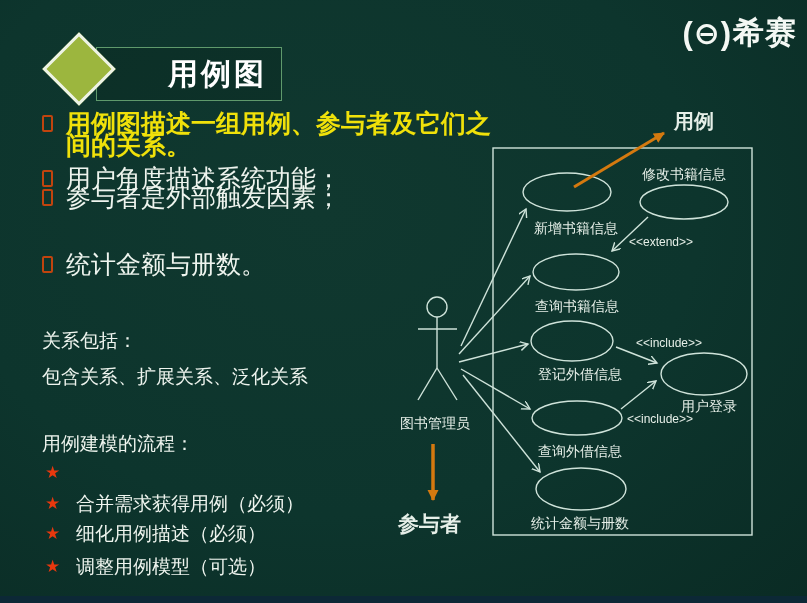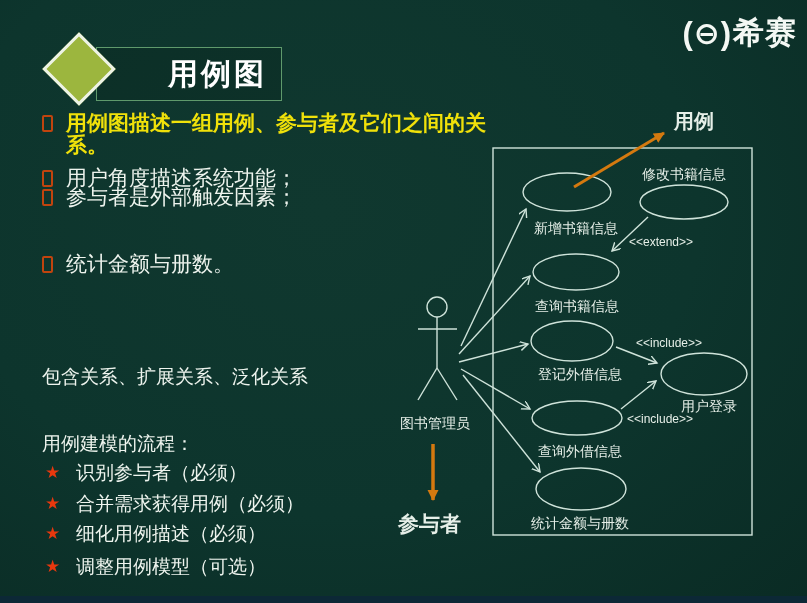--- a/index.html
+++ b/index.html
@@ -15,21 +15,21 @@
         font-size:31px;font-weight:bold;color:#f4f8f4;letter-spacing:1px;}
   
   .title-box{left:96px;top:47px;width:186px;height:54px;
              border:1px solid var(--box-border-green,#5f9a6c);
              background:rgba(5,24,18,0.18);
              display:flex;align-items:center;justify-content:flex-end;padding-right:14px;box-sizing:border-box;}
   .title-text{font-size:30px;font-weight:bold;color:#ffffff;letter-spacing:3px;line-height:1;}
   .diamond{left:53px;top:43px;width:52px;height:52px;transform:rotate(45deg);
            background:var(--diamond-green,#9cb63e);border:3px solid #edf3e6;box-sizing:border-box;}
   
-  .brow{left:42px;display:flex;align-items:flex-start;gap:13px;font-size:21px;line-height:22px;}
+  .brow{left:42px;display:flex;align-items:flex-start;gap:13px;font-size:25px;line-height:22px;}
   .bmark{flex:0 0 auto;width:7px;height:13px;border:2px solid var(--bullet-red,#c1440e);
          border-radius:2px;margin-top:3px;}
   .bspace{flex:0 0 auto;width:11px;height:13px;}
   .hl{color:var(--highlight-yellow,#f0e10a);font-weight:bold;}
   .plain{left:42px;font-size:19px;line-height:22px;}
   .srow{left:42px;display:flex;align-items:flex-start;gap:13px;font-size:19px;line-height:22px;}
   .star{flex:0 0 auto;color:var(--star-red,#e8380e);font-size:17px;line-height:22px;width:18px;margin-left:3px;}
   
   svg.diagram{left:0;top:0;}
   svg.diagram text{font-family:"Liberation Sans","DejaVu Sans",sans-serif;fill:#e6efe8;}
@@ -65,26 +65,26 @@
   </div>
   <div class="abs brow" style="top:186px;width:460px;">
     <span class="bmark"></span>
     <span>参与者是外部触发因素；</span>
   </div>
   <div class="abs brow" style="top:253px;width:460px;">
     <span class="bmark"></span>
     <span>统计金额与册数。</span>
   </div>
 
+  <div class="abs plain" style="top:330px;">关系包括：</div>
   <div class="abs plain" style="top:366px;">包含关系、扩展关系、泛化关系</div>
 
   <div class="abs plain" style="top:433px;">用例建模的流程：</div>
   <div class="abs srow" style="top:462px;">
     <span class="star">★</span>
-    <span>识别参与者（必须）</span>
   </div>
   <div class="abs srow" style="top:493px;">
     <span class="star">★</span>
     <span>合并需求获得用例（必须）</span>
   </div>
   <div class="abs srow" style="top:523px;">
     <span class="star">★</span>
     <span>细化用例描述（必须）</span>
   </div>
   <div class="abs srow" style="top:556px;">

